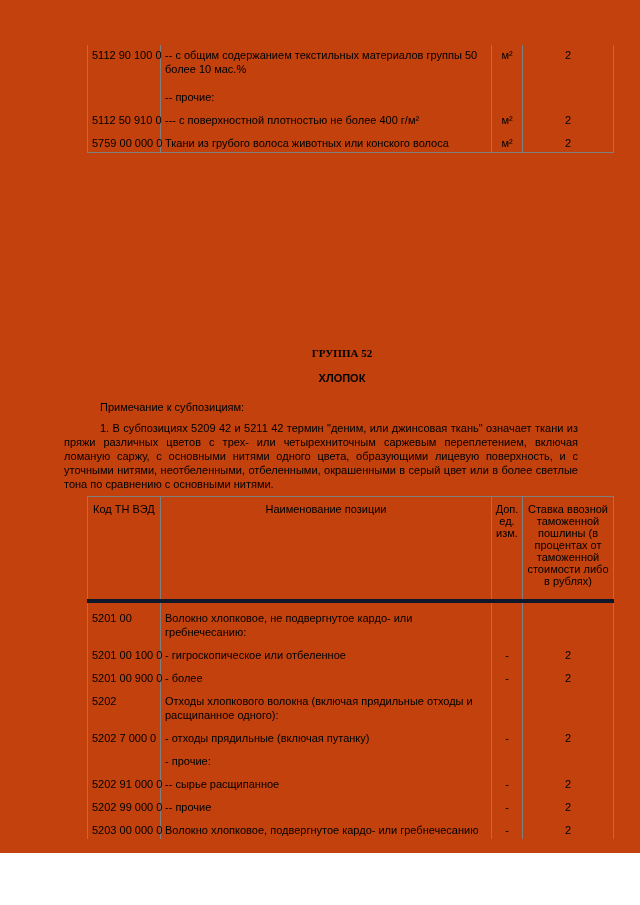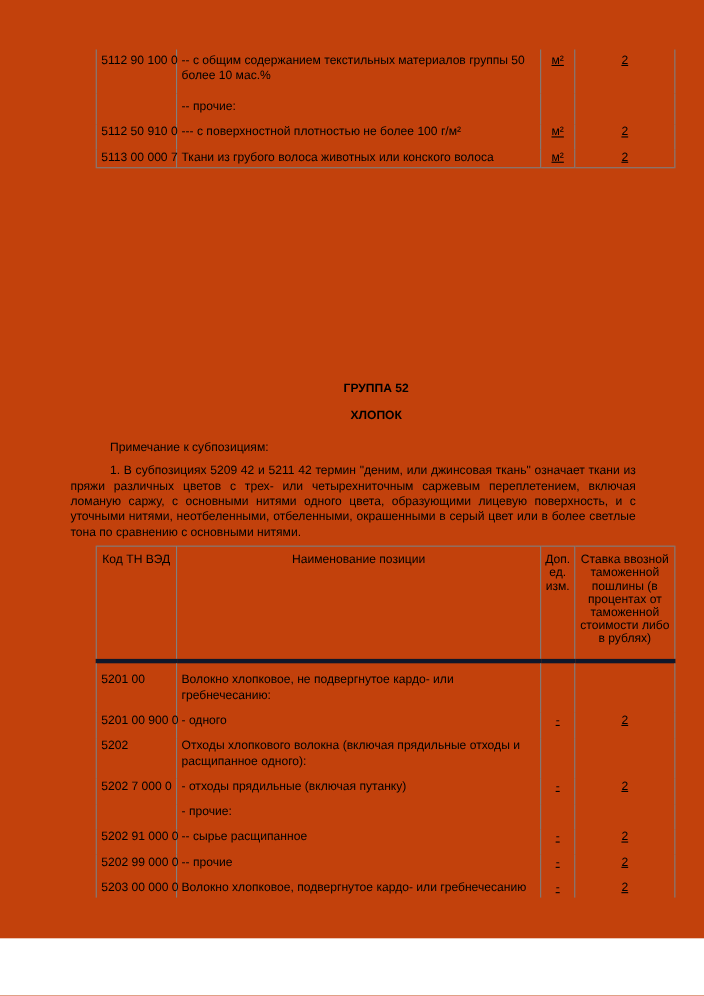--- a/index.html
+++ b/index.html
@@ -32,21 +32,21 @@
     line-height: 14px;
     font-size: 11px;
     font-weight: normal;
     border-left: 1px solid #7f7f7f;
     word-wrap: break-word;
   }
   .tbl td:last-child, .tbl th:last-child { border-right: 1px solid #7f7f7f; }
 
   .tbl td { padding: 0 4px 9px 4px; }
   .tbl td.code { padding-left: 4px; white-space: nowrap; }
-  .tbl td.unit, .tbl td.rate { text-align: center; padding-left: 1px; padding-right: 1px; text-decoration: underline; }
+  .tbl td.unit, .tbl td.rate { text-align: center; padding-left: 1px; padding-right: 1px; }
 
   
   .tbl-top table { border-bottom: 1px solid #7f7f7f; }
   .tbl-top tbody tr:first-child td { padding-top: 3px; }
   .tbl-top tbody tr:nth-child(2) td { padding-top: 5px; }
   .tbl-top tbody tr:last-child td { padding-bottom: 2px; }
 
   
   .tbl-main table { border-top: 1px solid #7f7f7f; }
   .tbl-main thead th {
@@ -58,21 +58,21 @@
   }
   .tbl-main thead th.code { text-align: left; padding-left: 5px; }
   .tbl-main tbody tr:first-child td { padding-top: 8px; }
   .tbl-main tbody tr:last-child td { padding-bottom: 2px; }
 
   
   .group-title, .chapter-title {
     position: absolute; left: 64px; width: 556px;
     text-align: center; font-weight: bold;
   }
-  .group-title  { top: 347px; }
+  .group-title  { top: 347px; font-family: Liberation Serif, serif; }
   .chapter-title{ top: 372px; }
   .note-intro {
     position: absolute; left: 64px; top: 400px; width: 514px;
     text-indent: 36px; line-height: 14px;
   }
   .note-text {
     position: absolute; left: 64px; top: 421px; width: 514px;
     text-align: justify; text-indent: 36px; line-height: 14px;
   }
 </style>
@@ -97,26 +97,26 @@
             <td class="rate">2</td>
           </tr>
           <tr>
             <td class="code"></td>
             <td class="desc">-- прочие:</td>
             <td class="unit"></td>
             <td class="rate"></td>
           </tr>
           <tr>
             <td class="code">5112 50 910 0</td>
-            <td class="desc">--- с поверхностной плотностью не более 100 г/м²</td>
+            <td class="desc">--- с поверхностной плотностью не более 400 г/м²</td>
             <td class="unit">м²</td>
             <td class="rate">2</td>
           </tr>
           <tr>
-            <td class="code">5113 00 000 7</td>
+            <td class="code">5759 00 000 0</td>
             <td class="desc">Ткани из грубого волоса животных или конского волоса</td>
             <td class="unit">м²</td>
             <td class="rate">2</td>
           </tr>
         </tbody>
     </table>
   </div>
 
   <div class="group-title">ГРУППА 52</div>
   <div class="chapter-title">ХЛОПОК</div>
@@ -140,22 +140,28 @@
         </tr>
       </thead>
       <tbody>
           <tr>
             <td class="code">5201 00</td>
             <td class="desc">Волокно хлопковое, не подвергнутое кардо- или гребнечесанию:</td>
             <td class="unit"></td>
             <td class="rate"></td>
           </tr>
           <tr>
+            <td class="code">5201 00 100 0</td>
+            <td class="desc">- гигроскопическое или отбеленное</td>
+            <td class="unit">-</td>
+            <td class="rate">2</td>
+          </tr>
+          <tr>
             <td class="code">5201 00 900 0</td>
-            <td class="desc">- одного</td>
+            <td class="desc">- более</td>
             <td class="unit">-</td>
             <td class="rate">2</td>
           </tr>
           <tr>
             <td class="code">5202</td>
             <td class="desc">Отходы хлопкового волокна (включая прядильные отходы и расщипанное одного):</td>
             <td class="unit"></td>
             <td class="rate"></td>
           </tr>
           <tr>

